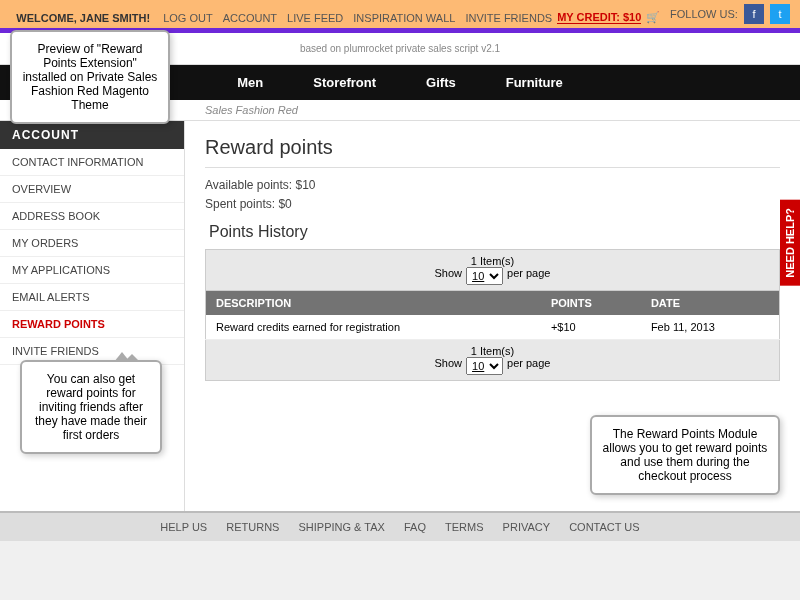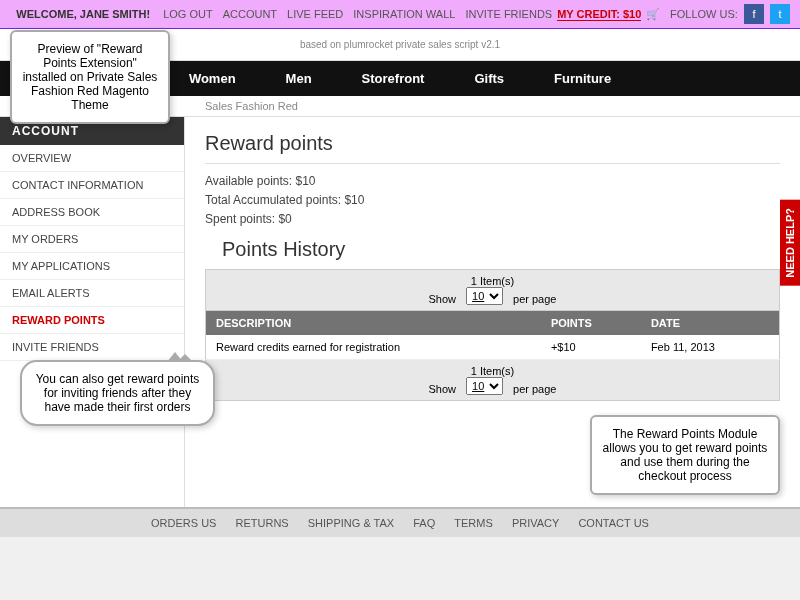--- a/index.html
+++ b/index.html
@@ -1,19 +1,19 @@
 <!DOCTYPE html>
 <html><head>
   <meta charset="utf-8">
   <style>
     * { margin: 0; padding: 0; box-sizing: border-box; }
     body { font-family: Arial, sans-serif; font-size: 12px; background: #f0f0f0; width: 800px; height: 600px; overflow: hidden; position: relative; }
 
     
-    .top-bar { background: #f0abfc; border-bottom: 1px solid #6d28d9; padding: 4px 10px; display: flex; align-items: center; justify-content: flex-end; font-size: 11px; color: #555; }
+    .top-bar { background: #fdba74; border-bottom: 5px solid #6d28d9; padding: 4px 10px; display: flex; align-items: flex-end; justify-content: flex-end; font-size: 11px; color: #555; }
     .top-bar a { color: #555; text-decoration: none; margin: 0 5px; }
     .top-bar .welcome { font-weight: bold; color: #333; margin-right: 8px; }
     .top-bar .my-credit { color: #c00; font-weight: bold; border-bottom: 1px solid #c00; }
     .top-bar .cart-icon { margin-left: 5px; }
     .top-bar .follow-us { margin-left: 10px; }
     .follow-btn { display: inline-block; width: 20px; height: 20px; background: #3b5998; color: #fff; text-align: center; line-height: 20px; font-size: 11px; margin-left: 3px; }
     .follow-btn.twitter { background: #1da1f2; }
 
     
     .logo-area { background: #fff; padding: 10px 20px; display: flex; align-items: center; justify-content: center; border-bottom: 1px solid #ddd; }
@@ -30,49 +30,49 @@
     
     .sidebar { width: 185px; background: #fff; border-right: 1px solid #ddd; padding: 0; flex-shrink: 0; }
     .sidebar-title { background: #333; color: #fff; padding: 7px 12px; font-size: 12px; font-weight: bold; letter-spacing: 1px; }
     .sidebar-item { padding: 7px 12px; border-bottom: 1px solid #eee; color: #444; font-size: 11px; cursor: pointer; }
     .sidebar-item.active { color: #c00; font-weight: bold; }
 
     
     .main-content { flex: 1; padding: 15px 20px; background: #fff; }
     .page-title { font-size: 20px; color: #333; font-weight: normal; border-bottom: 1px solid #ddd; padding-bottom: 8px; margin-bottom: 10px; }
     .points-info { font-size: 12px; color: #444; margin-bottom: 5px; }
-    .section-title { font-size: 20px; color: #333; font-weight: normal; margin: 12px 0 8px 17px; }
+    .section-title { font-size: 16px; color: #333; font-weight: normal; margin: 12px 0 8px 4px; }
 
     
     .table-controls { background: #e8e8e8; border: 1px solid #ccc; padding: 5px 18px; display: flex; align-items: center; justify-content: space-between; font-size: 11px; flex-direction: column; }
-    .show-per-page { display: flex; align-items: flex-end; gap: 10px; }
+    .show-per-page { display: flex; align-items: flex-start; gap: 4px; }
     .show-per-page select { font-size: 11px; padding: 1px; text-decoration: underline; }
     table { width: 100%; border-collapse: collapse; border: 1px solid #ccc; border-top: none; }
     table th { background: #737373; color: #fff; padding: 6px 10px; font-size: 11px; text-align: left; }
     table td { padding: 6px 10px; font-size: 11px; border-bottom: 1px solid #eee; }
     table tr:nth-child(even) td { background: #f9f9f9; }
 
     
     .footer { background: #ddd; border-top: 2px solid #bbb; padding: 8px 20px; text-align: center; font-size: 11px; color: #555; }
     .footer a { color: #555; text-decoration: none; margin: 0 8px; }
 
     
     .callout { background: #fff; border: 2px solid #aaa; border-radius: 6px; padding: 10px; font-size: 12px; text-align: center; position: absolute; box-shadow: 2px 2px 6px rgba(0,0,0,0.2); }
     .callout::after { content: ''; position: absolute; border: 8px solid transparent; }
 
     .callout-preview { top: 30px; left: 10px; width: 160px; }
-    .callout-invite { top: 360px; left: 20px; width: 195px; border-radius: 17px; }
+    .callout-invite { top: 360px; left: 20px; width: 142px; }
     .callout-invite::after { top: -16px; right: 20px; border-bottom-color: #aaa; }
     .callout-module { top: 415px; right: 20px; width: 190px; }
 
     
     .need-help { position: absolute; right: 0; top: 200px; background: #c00; color: #fff; writing-mode: vertical-rl; text-orientation: mixed; transform: rotate(180deg); padding: 8px 4px; font-size: 11px; font-weight: bold; cursor: pointer; }
 
     .breadcrumb { font-size: 11px; color: #888; margin-bottom: 5px; }
-    .breadcrumb a { color: #888; }
+    .breadcrumb a { color: #888; font-style: italic; }
   </style>
 </head>
 <body>
 
 <div class="top-bar">
   <span class="welcome">WELCOME, JANE SMITH!</span>
   <a>LOG OUT</a>
   <a>ACCOUNT</a>
   <a>LIVE FEED</a>
   <a>INSPIRATION WALL</a>
@@ -86,51 +86,49 @@
   </span>
 </div>
 
 <div class="logo-area">
   <div>
     <span class="logo-sub">based on plumrocket private sales script v2.1</span>
   </div>
 </div>
 
 <nav class="main-nav">
-  <a>Women</a>
   <a>Men</a>
   <a>Storefront</a>
   <a>Gifts</a>
   <a>Furniture</a>
 </nav>
 
 <div style="background:#fff; padding:3px 20px 3px 205px; border-bottom:1px solid #ddd;">
   <span class="breadcrumb">
     <a>Sales Fashion Red</a>
   </span>
 </div>
 
 <div class="content-area">
 
   <div class="sidebar">
     <div class="sidebar-title">ACCOUNT</div>
+    <div class="sidebar-item">CONTACT INFORMATION</div>
     <div class="sidebar-item">OVERVIEW</div>
-    <div class="sidebar-item">CONTACT INFORMATION</div>
     <div class="sidebar-item">ADDRESS BOOK</div>
     <div class="sidebar-item">MY ORDERS</div>
     <div class="sidebar-item">MY APPLICATIONS</div>
     <div class="sidebar-item">EMAIL ALERTS</div>
     <div class="sidebar-item active">REWARD POINTS</div>
     <div class="sidebar-item">INVITE FRIENDS</div>
   </div>
 
   <div class="main-content">
     <h1 class="page-title">Reward points</h1>
     <p class="points-info">Available points: $10</p>
-    <p class="points-info">Total Accumulated points: $10</p>
     <p class="points-info">Spent points: $0</p>
 
     <h2 class="section-title">Points History</h2>
 
     <div class="table-controls">
       <span>1 Item(s)</span>
       <div class="show-per-page">
         <span>Show</span>
         <select>
           <option>10</option>
@@ -167,21 +165,21 @@
           <option>20</option>
           <option>50</option>
         </select>
         <span>per page</span>
       </div>
     </div>
   </div>
 </div>
 
 <div class="footer">
-  <a>ORDERS US</a>
+  <a>HELP US</a>
   <a>RETURNS</a>
   <a>SHIPPING &amp; TAX</a>
   <a>FAQ</a>
   <a>TERMS</a>
   <a>PRIVACY</a>
   <a>CONTACT US</a>
 </div>
 
 <div class="callout callout-preview">
   <span>Preview of "Reward Points Extension" installed on Private Sales Fashion Red Magento Theme</span>

